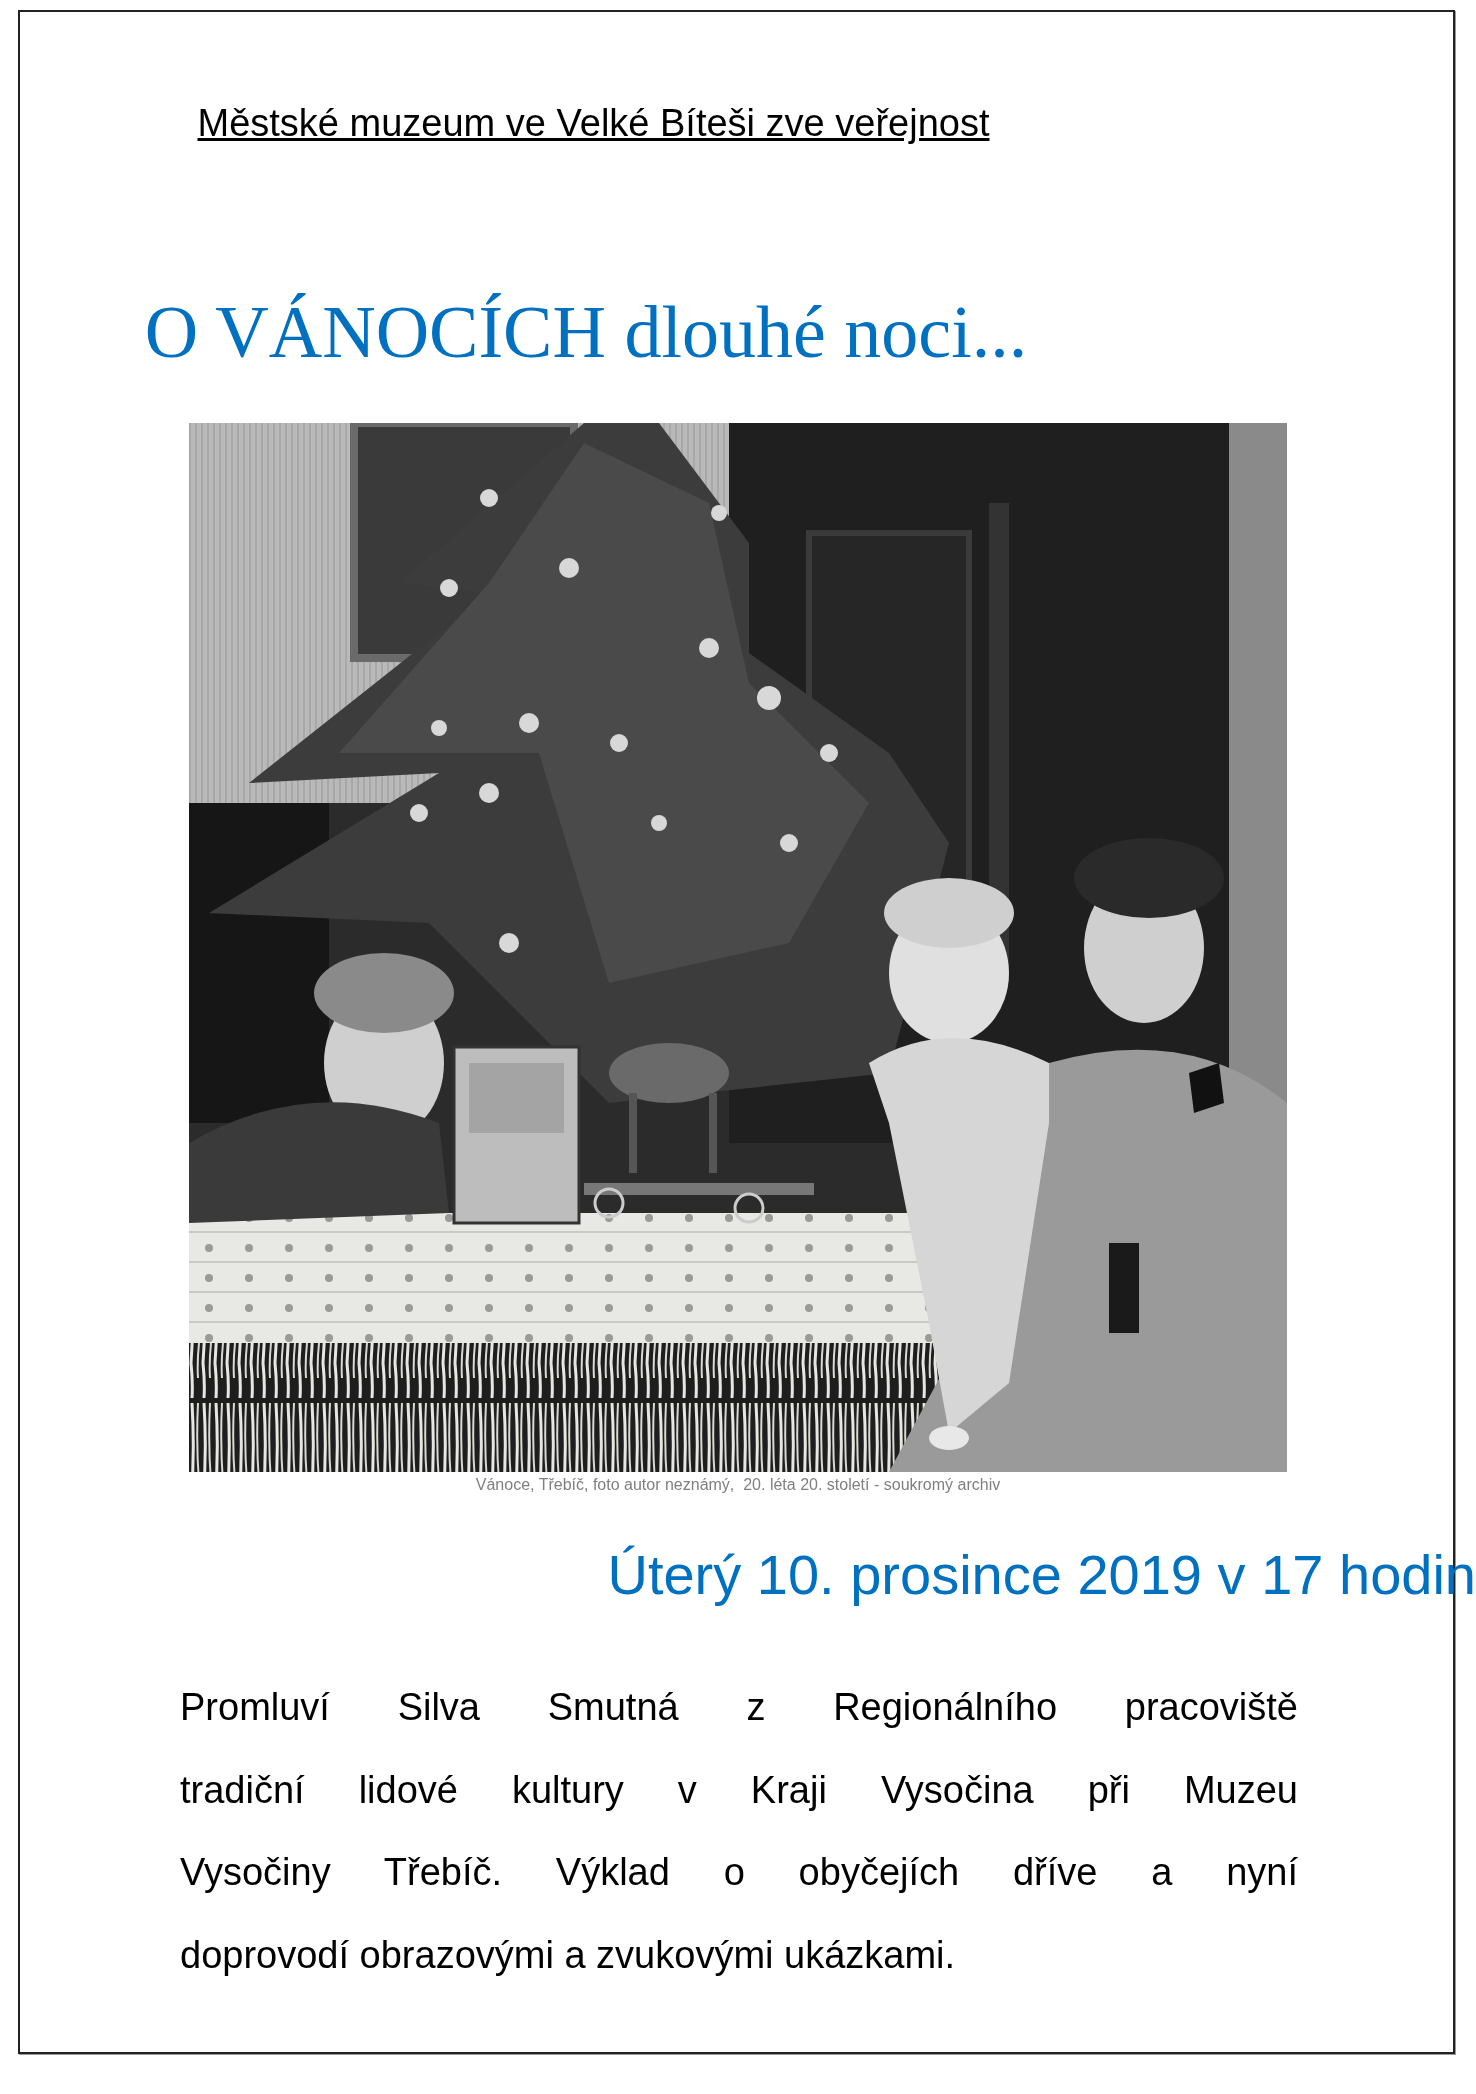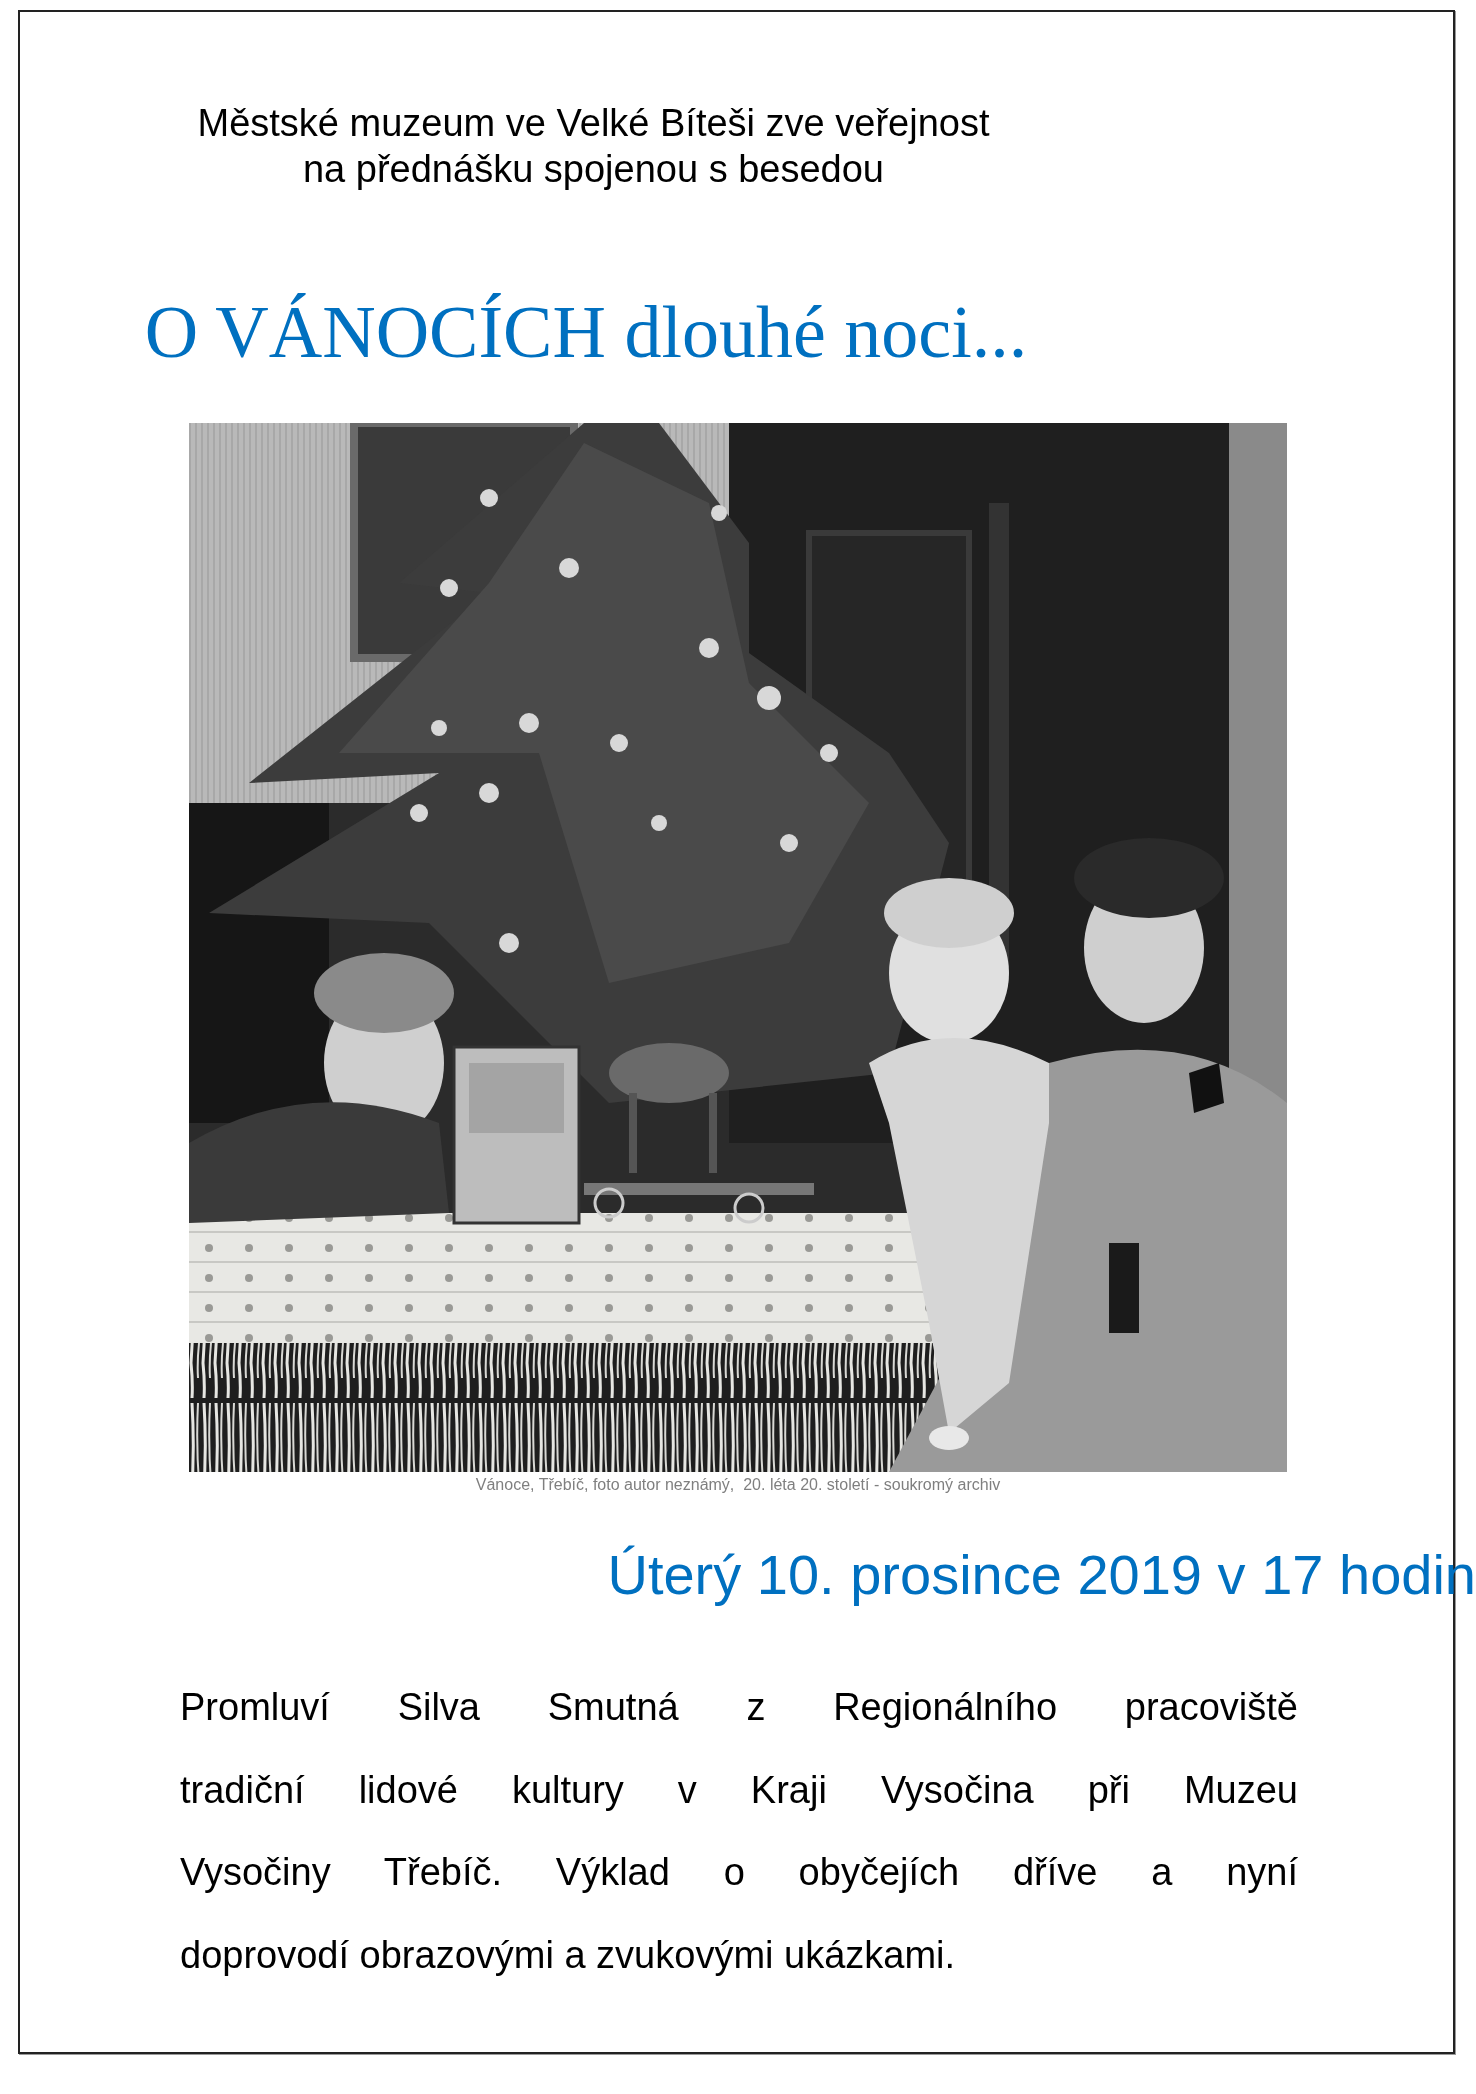--- a/index.html
+++ b/index.html
@@ -7,21 +7,21 @@
     .page-frame {
       position: absolute; left: 18px; top: 10px;
       width: 1437px; height: 2044px;
       border: 2px solid #222; box-sizing: border-box;
       box-shadow: 1px 1px 0 #999;
     }
     .intro {
       position: absolute; left: 0; width: 1187px; top: 100px;
       text-align: center;
       font-family: "Liberation Sans", sans-serif;
-      font-size: 38px; line-height: 46px; color: #000;
+      font-size: 38px; line-height: 46px; color: #000; text-decoration: underline;
     }
     .intro div { white-space: nowrap; }
     .title {
       position: absolute; left: 0; width: 1172px; top: 290px;
       text-align: center;
       font-family: "Liberation Serif", serif;
       font-size: 74px; line-height: 84px; color: #0070C0;
       white-space: nowrap;
     }
     .photo {
@@ -52,21 +52,20 @@
     .body-line { text-align: justify; text-align-last: justify; white-space: normal; height: 46.5px; margin-top: 36px; }
     .body-line.last { text-align-last: left; }
   </style>
 </head>
 <body>
 
 <div class="page-frame"></div>
 
 <div class="intro">
   <div>Městské muzeum ve Velké Bíteši zve veřejnost</div>
-  <div>na přednášku spojenou s besedou</div>
 </div>
 
 <div class="title">O VÁNOCÍCH dlouhé noci...</div>
 
 <div class="photo" title="Black-and-white historical photo: girl, toddler and woman by a decorated Christmas tree on a table with fringed tablecloth">
   <svg width="1098" height="1049" viewBox="0 0 1098 1049" xmlns="http://www.w3.org/2000/svg">
     <defs>
       <pattern id="wallp" width="6" height="6" patternUnits="userSpaceOnUse">
         <rect width="6" height="6" fill="#b9b9b9"></rect>
         <rect width="2" height="6" fill="#a8a8a8"></rect>

